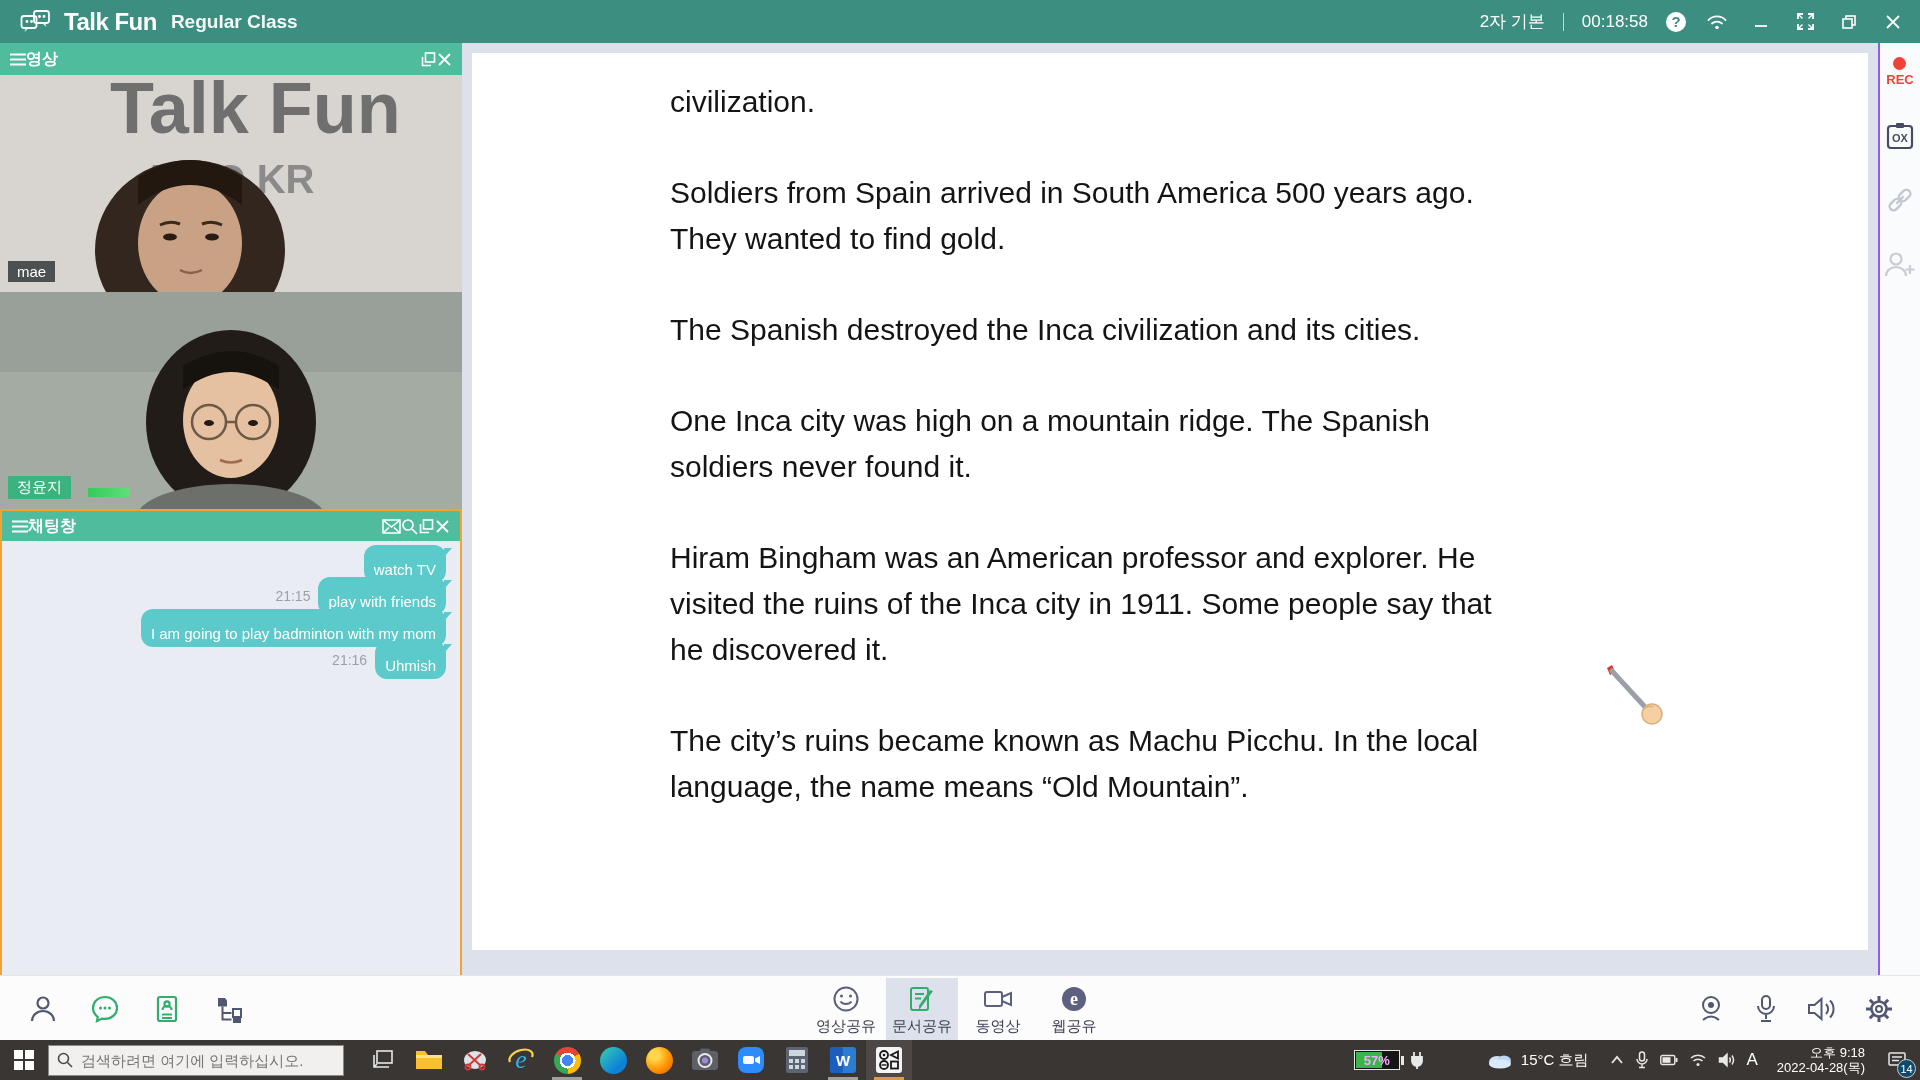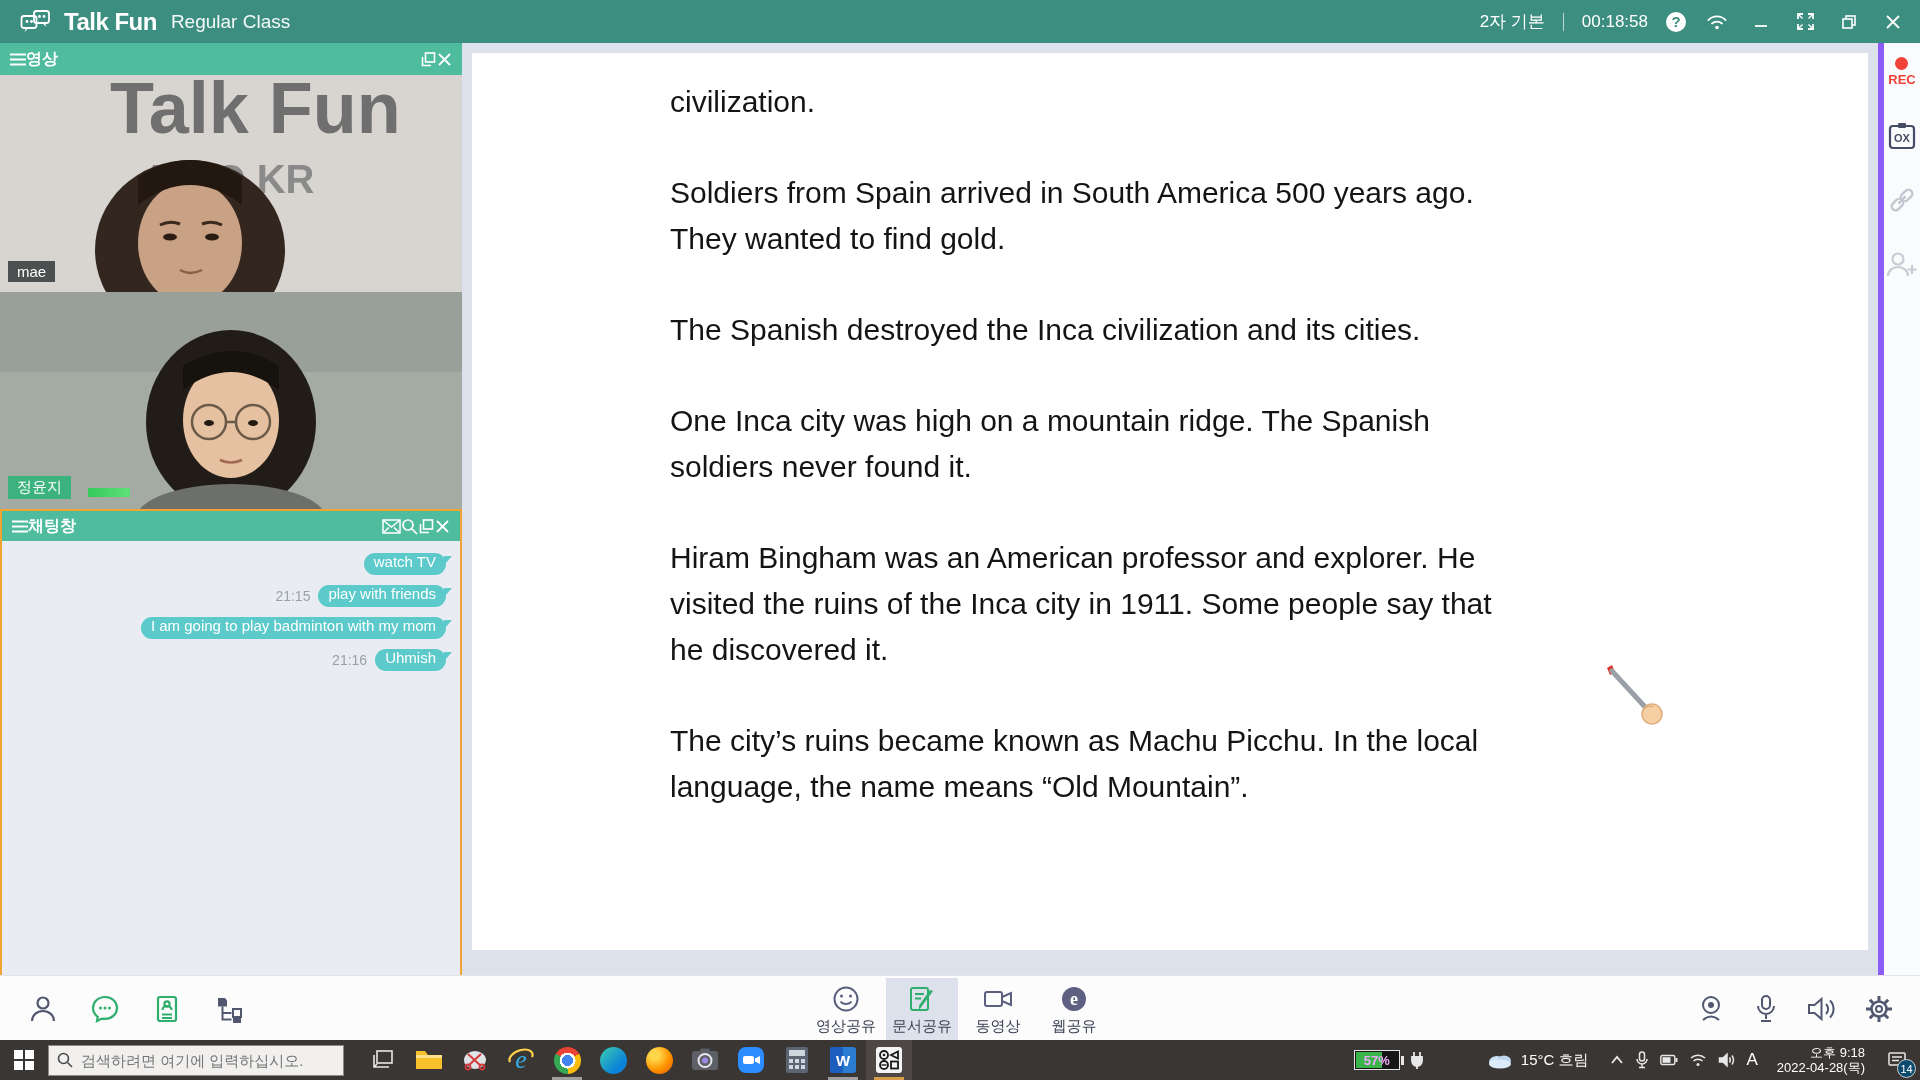--- a/index.html
+++ b/index.html
@@ -6,21 +6,21 @@
   html,body { width:1920px; height:1080px; }
   .screen { position:relative; width:1920px; height:1080px; background:#e4e8f1;
             font-family:"Liberation Sans", sans-serif; overflow:hidden; }
   .abs { position:absolute; }
   svg { display:block; }
 
   
   .titlebar { position:absolute; left:0; top:0; width:1920px; height:43px;
               background:#3c8e80; display:flex; align-items:center; padding:0 14px 0 20px; color:#fff; }
   .app-name { font-size:24px; font-weight:bold; letter-spacing:-0.5px; margin-left:10px; }
-  .app-sub  { font-size:19px; font-weight:400; margin-left:14px; opacity:.95; }
+  .app-sub  { font-size:19px; font-weight:700; margin-left:14px; opacity:.95; }
   .tb-right { margin-left:auto; display:flex; align-items:center; gap:18px; font-size:17px; }
   .tb-sep   { width:1px; height:18px; background:rgba(255,255,255,.65); }
   .help-badge { width:20px; height:20px; border-radius:50%; background:#fff; color:#3c8e80;
                 font-size:15px; font-weight:bold; display:flex; align-items:center; justify-content:center; }
   .tb-btn { width:26px; height:26px; display:flex; align-items:center; justify-content:center; cursor:default; }
 
   
   .video-panel { position:absolute; left:0; top:43px; width:462px; height:466px; background:#3c8e80; }
   .panel-head { height:32px; background:#4fbc9e; display:flex; align-items:center; 
                 padding:0 10px; color:#fff; font-size:16px; font-weight:bold; }
@@ -33,36 +33,36 @@
                background:linear-gradient(90deg,#35c95a,#5fe07a); }
 
   
   .chat-panel { position:absolute; left:0; top:509px; width:462px; height:528px;
                 border:2px solid #f0a431; background:#e9edf3; display:flex; flex-direction:column; }
   .chat-msgs { flex:1; padding-top:10px; overflow:hidden; }
   .msg-row { display:flex; justify-content:flex-end; align-items:center; gap:8px;
              margin:0 14px 6px 0; height:26px; }
   .msg-time { color:#9aa0a8; font-size:14px; }
   .bubble { position:relative; background:#5cc9cb; color:#fff; font-size:15px;
-            padding:0 10px 5px; border-radius:12px; white-space:nowrap; }
+            padding:16px 10px 5px; border-radius:12px; white-space:nowrap; }
   .bubble::after { content:""; position:absolute; right:-6px; top:3px;
                    border-left:8px solid #5cc9cb; border-bottom:9px solid transparent; }
   .chat-input { height:40px; background:#fff; border-top:1px solid #d8dde4; position:relative; }
   .caret { position:absolute; left:6px; top:8px; width:2px; height:23px; background:#222; }
 
   
   .main { position:absolute; left:462px; top:43px; width:1416px; height:932px; background:#dce1ec; }
   .page { position:absolute; left:10px; top:10px; width:1396px; height:897px; background:#fff; }
   .doc-text { padding:26px 0 0 198px; color:#141414; }
   .doc-par { margin-bottom:45px; }
   .doc-line { font-size:30px; line-height:46px; white-space:pre; }
 
   
   .rail { position:absolute; left:1878px; top:43px; width:42px; height:932px;
-          background:#fafbfd; border-left:6px solid #8b5cf6; display:flex; flex-direction:column;
+          background:#fafbfd; border-left:2px solid #8b5cf6; display:flex; flex-direction:column;
           align-items:center; padding-top:14px; gap:34px; }
   .rec { display:flex; flex-direction:column; align-items:center; gap:2px; }
   .rec-dot { width:13px; height:13px; border-radius:50%; background:#f04237; }
   .rec-txt { color:#f04237; font-size:13px; font-weight:bold; }
 
   
   .toolbar { position:absolute; left:0; top:975px; width:1920px; height:65px; background:#fcfcfd;
              border-top:1px solid #e5e5e8; }
   .tb-left { position:absolute; left:28px; top:0; height:65px; display:flex; align-items:center; gap:32px; }
   .tb-center { position:absolute; left:50%; transform:translateX(-50%); top:0; height:65px;

